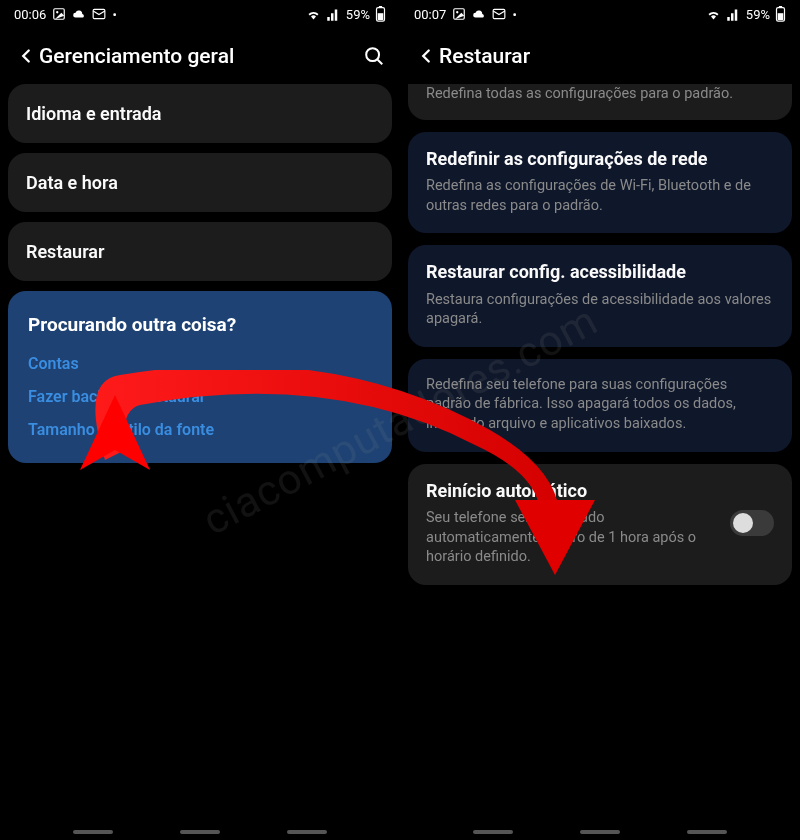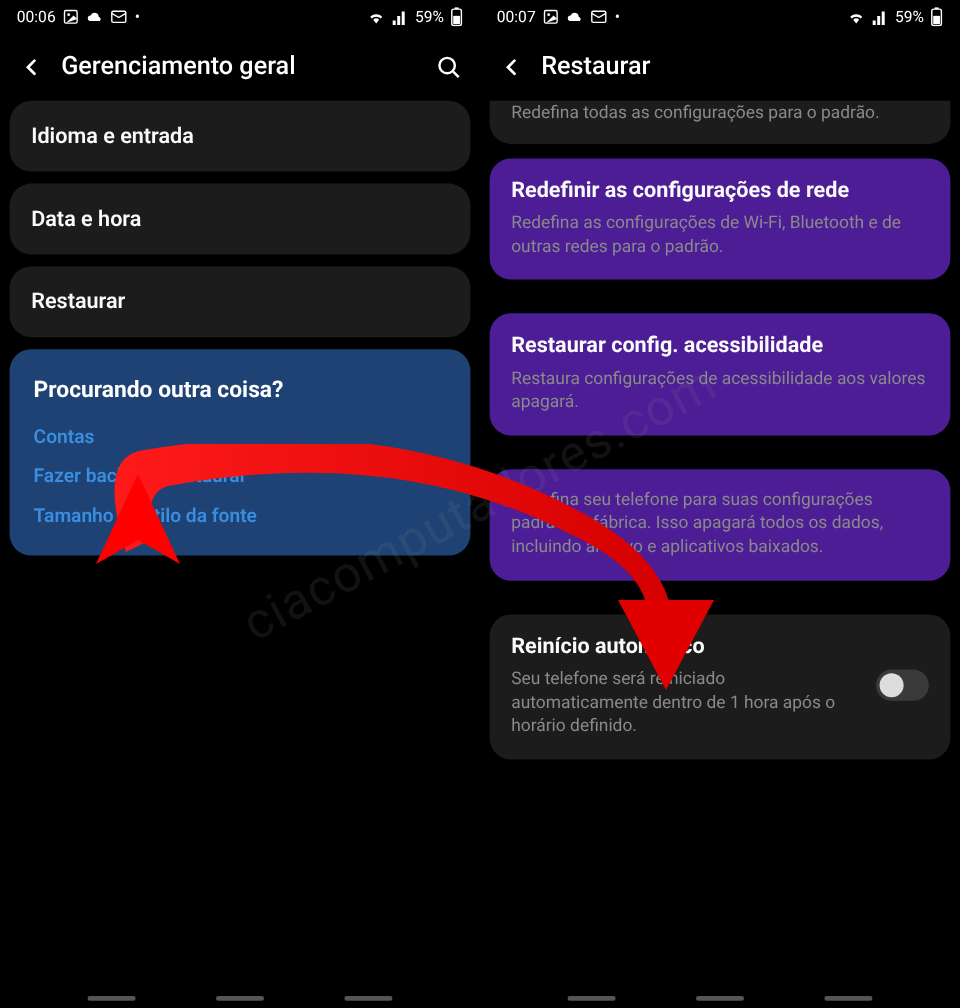--- a/index.html
+++ b/index.html
@@ -34,21 +34,21 @@
       font-weight: 400;
     }
     .status-left { display: flex; align-items: center; gap: 6px; text-align: center; }
     .status-right { display: flex; align-items: center; gap: 5px; }
     .status-icon { display: inline-flex; }
     .app-bar {
       height: 56px;
       display: flex;
       align-items: center;
       padding: 0 14px;
-      gap: 13px;
+      gap: 1px;
     }
     .back-btn {
       width: 24px;
       height: 24px;
       display: flex;
       align-items: center;
       justify-content: center;
       cursor: pointer;
     }
     .app-title {
@@ -122,24 +122,24 @@
       border-radius: 0 0 18px 18px;
       padding: 0 18px 16px 18px;
       margin-bottom: 12px;
     }
     .cut-desc {
       color: #8a8a8a;
       font-size: 14.5px;
       line-height: 1.35;
     }
     .setting-card {
-      background: #4c1d95;
+      background: #0f172a;
       border-radius: 18px;
       padding: 16px 18px 18px 18px;
-      margin-bottom: 28px;
+      margin-bottom: 12px;
       cursor: pointer;
     }
     .setting-title {
       color: #fafafa;
       font-size: 18px;
       font-weight: 700;
       margin-bottom: 6px;
       line-height: 1.25;
     }
     .setting-desc {

